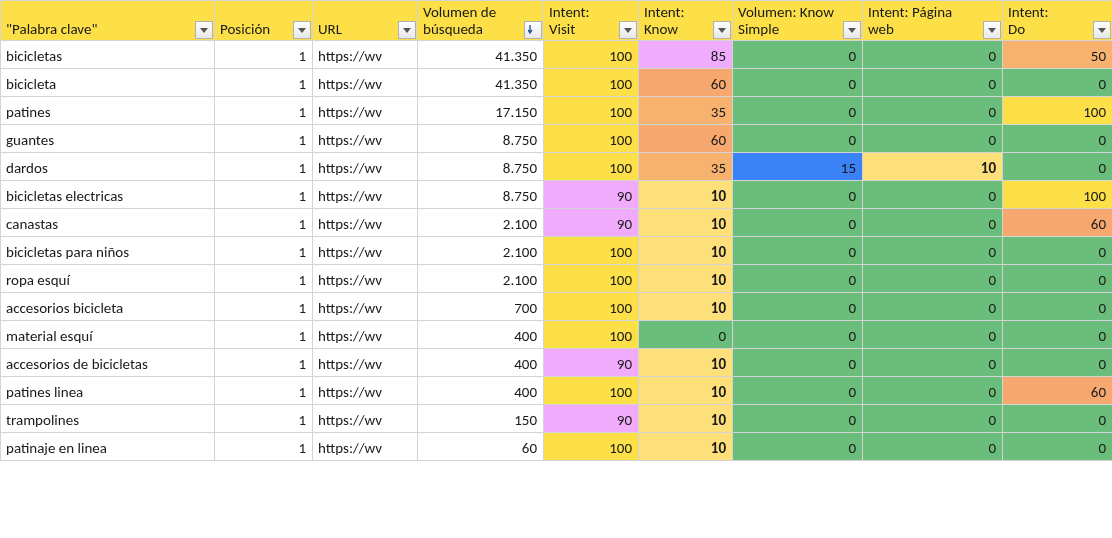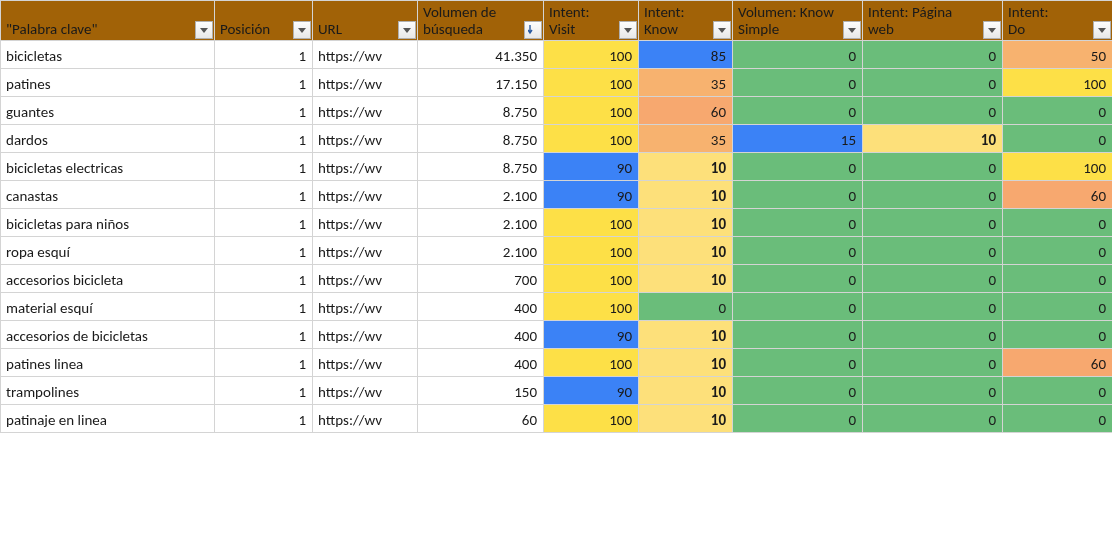--- a/index.html
+++ b/index.html
@@ -19,21 +19,21 @@
       border: 1px solid #d4d4d4;
       text-align: left;
       font-weight: normal;
       padding: 3px 5px;
       overflow: hidden;
       white-space: nowrap;
       height: 28px;
       vertical-align: bottom;
     }
     th {
-      background: #a16207;
+      background: #fde047;
       position: relative;
       vertical-align: bottom;
       padding-right: 22px;
     }
     th .filter-btn {
       position: absolute;
       right: 1px;
       bottom: 1px;
       width: 18px;
       height: 18px;
@@ -56,21 +56,21 @@
     col.c2{width:98px}
     col.c3{width:105px}
     col.c4{width:126px}
     col.c5{width:95px}
     col.c6{width:94px}
     col.c7{width:130px}
     col.c8{width:140px}
     col.c9{width:110px}
     
     .bg-red    { background:#fde047;padding-left:16px; }
-    .bg-red2   { background:#3b82f6;margin-left:9px; }
+    .bg-red2   { background:#f0abfc;margin-left:9px; }
     .bg-orange { background:#f7a86f; }
     .bg-orange2{ background:#f7b26f;margin-left:38px; }
     .bg-yell   { background:#fde07a;font-weight:bold; }
     .bg-yell2  { background:#3b82f6; }
     .bg-green  { background:#6abd7a; }
   </style>
 </head>
 <body>
 
 <table>
@@ -167,20 +167,31 @@
         <td class="num">1</td>
         <td>https://wv</td>
         <td class="num">41.350</td>
         <td class="num bg-red">100</td>
         <td class="num bg-red2">85</td>
         <td class="num bg-green">0</td>
         <td class="num bg-green">0</td>
         <td class="num bg-orange2">50</td>
       </tr>
       <tr>
+        <td>bicicleta</td>
+        <td class="num">1</td>
+        <td>https://wv</td>
+        <td class="num">41.350</td>
+        <td class="num bg-red">100</td>
+        <td class="num bg-orange">60</td>
+        <td class="num bg-green">0</td>
+        <td class="num bg-green">0</td>
+        <td class="num bg-green">0</td>
+      </tr>
+      <tr>
         <td>patines</td>
         <td class="num">1</td>
         <td>https://wv</td>
         <td class="num">17.150</td>
         <td class="num bg-red">100</td>
         <td class="num bg-orange2">35</td>
         <td class="num bg-green">0</td>
         <td class="num bg-green">0</td>
         <td class="num bg-red">100</td>
       </tr>

